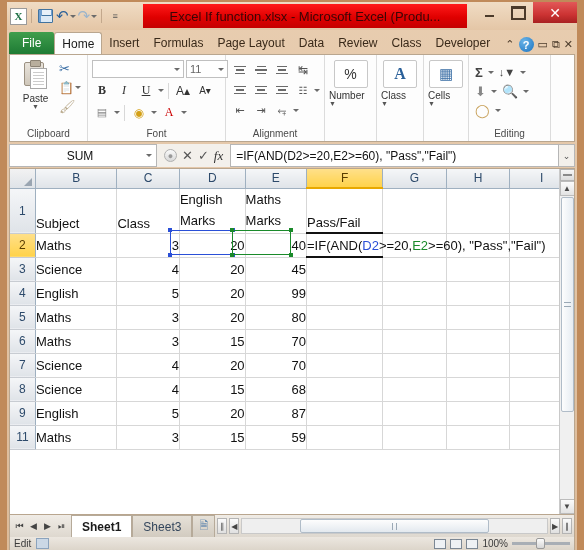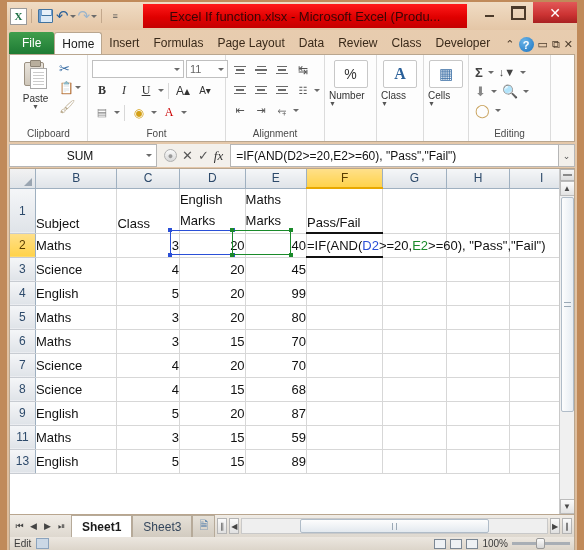--- a/index.html
+++ b/index.html
@@ -822,31 +822,20 @@
             <td class="rowhead">11</td>
             <td class="cell">Maths</td>
             <td class="cell num">3</td>
             <td class="cell num">15</td>
             <td class="cell num">59</td>
             <td class="cell"></td>
             <td class="cell"></td>
             <td class="cell"></td>
             <td class="cell"></td>
           </tr>
-          <tr>
-            <td class="rowhead">13</td>
-            <td class="cell">English</td>
-            <td class="cell num">5</td>
-            <td class="cell num">15</td>
-            <td class="cell num">89</td>
-            <td class="cell"></td>
-            <td class="cell"></td>
-            <td class="cell"></td>
-            <td class="cell"></td>
-          </tr>
         </tbody>
     </table>
 
     <div class="ref-blue-box" style="left:160px; top:61px; width:63px; height:25px;">
       <span class="handle h-blue" style="left:-3px;top:-3px;"></span>
       <span class="handle h-blue" style="right:-3px;top:-3px;"></span>
       <span class="handle h-blue" style="left:-3px;bottom:-3px;"></span>
       <span class="handle h-blue" style="right:-3px;bottom:-3px;"></span>
     </div>
     <div class="ref-green-box" style="left:222px; top:61px; width:59px; height:25px;">

